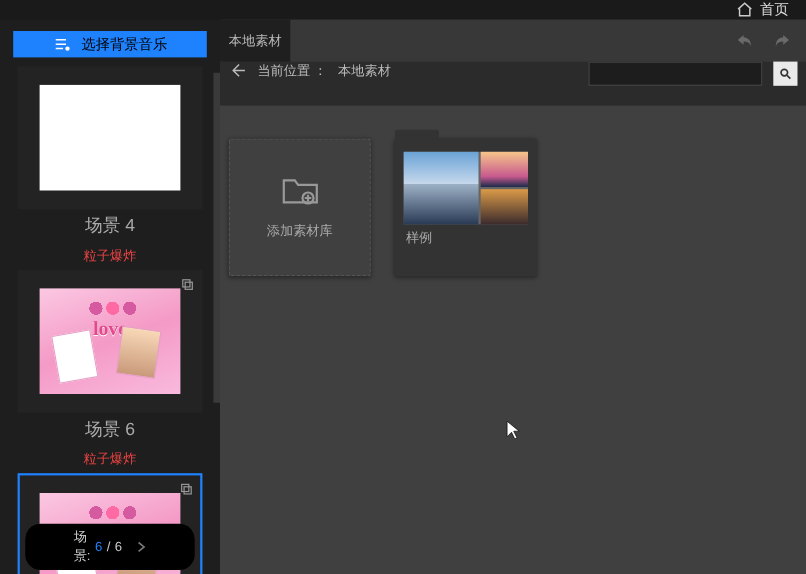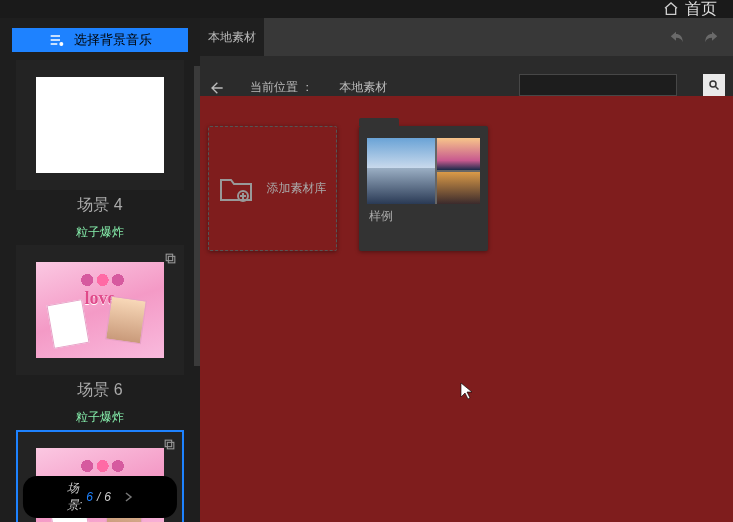--- a/index.html
+++ b/index.html
@@ -11,42 +11,42 @@
     color: #ccc;
     overflow: hidden;
     position: relative;
   }
   .topbar {
     height: 18px;
     display: flex; justify-content: flex-end; align-items: center;
     padding-right: 16px;
     gap: 6px;
   }
-  .topbar .home-label { color: #ddd; font-size: 16px; }
+  .topbar .home-label { color: #ddd; font-size: 13px; }
   .main { display: flex; height: 504px; }
   .sidebar {
     width: 200px;
     background: #1e1e1e;
     padding: 8px;
     overflow-y: auto;
     position: relative;
   }
   .btn-music {
     width: 176px; height: 24px;
     margin: 2px auto 8px auto;
     background: #1e82ff;
     color: #000000;
     display: flex; align-items: center; justify-content: center;
     gap: 10px;
     font-size: 13px;
     cursor: pointer;
   }
   .scene-block { text-align: center; margin-bottom: 8px; position: relative; }
   .scene-title { color: #aaa; font-size: 16px; margin: 5px 0 3px; }
-  .scene-subtitle { color: #86efac; font-size: 12px; margin-bottom: 4px; }
+  .scene-subtitle { color: #ef4444; font-size: 12px; margin-bottom: 4px; }
   .scene-card {
     width: 168px;
     padding: 16px 18px;
     margin: 0 auto;
     background: #232323;
     border: 1px solid transparent;
     position: relative;
   }
   .scene-card.selected { border: 2px solid #1e82ff; }
   .thumb {
@@ -84,43 +84,43 @@
   .thumb.blank { background: #fff; }
   .copy-icon {
     position: absolute; top: 6px; right: 6px;
     color: #999; cursor: pointer;
   }
   .scene-counter {
     position: absolute; bottom: 4px; left: 50%;
     transform: translateX(-50%);
     background: #000; border-radius: 14px;
     padding: 4px 44px; font-size: 12px; color: #ccc;
-    display: flex; align-items: center; gap: 4px; font-style: italic;
+    display: flex; align-items: center; gap: 4px;
   }
   .scene-counter .cur { color: #1e82ff; }
   .scene-counter .arrow { margin-left: 10px; color: #666; }
 
-  .content { flex: 1; background: #7f1d1d; position: relative; }
+  .content { flex: 1; background: #404040; position: relative; }
   .tabbar {
     height: 38px;
     display: flex; align-items: stretch;
     background: #2e2e2e;
   }
   .tab {
     width: 64px;
     display: flex; align-items: center; justify-content: center;
     color: #bbb; font-size: 12px;
     background: #1f1f1f;
   }
   .tab-rest { flex: 1; background: #383838; display: flex; align-items: center; justify-content: flex-end; padding-right: 12px; gap: 18px; }
   .nav-area {
     height: 40px;
     background: #2b2b2b;
-    display: flex; align-items: flex-end;
-    padding: 0 8px; gap: 26px;
+    display: flex; align-items: flex-start;
+    padding: 0 8px; gap: 10px;
   }
   .nav-arrow { color: #bbb; }
   .breadcrumb { color: #bbb; font-size: 12px; }
   .spacer { flex: 1; }
   .search-box {
     width: 158px; height: 22px;
     background: #1d1d1d;
     border: 1px solid #474747;
   }
   .search-btn {
@@ -136,21 +136,21 @@
   .card {
     width: 129px; height: 125px;
     background: #333;
     border-radius: 2px;
     position: relative;
     box-shadow: 0 1px 4px rgba(0,0,0,.4);
   }
   .card.add {
     background: none;
     border: 1px dashed #555;
-    display: flex; flex-direction: row;
+    display: flex; flex-direction: column;
     align-items: center; justify-content: center;
     gap: 14px; color: #aaa;
     cursor: pointer;
   }
   .card .card-tab {
     position: absolute; top: -8px; left: 0;
     width: 40px; height: 8px; background: #333;
     border-radius: 2px 2px 0 0;
   }
   .card .preview {

